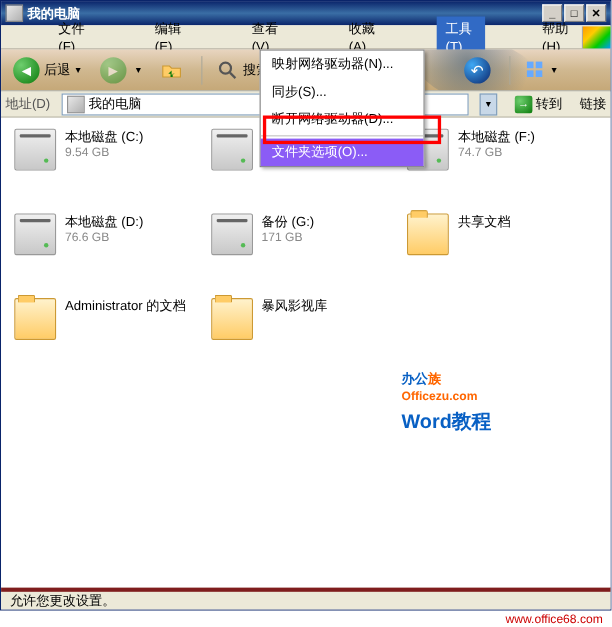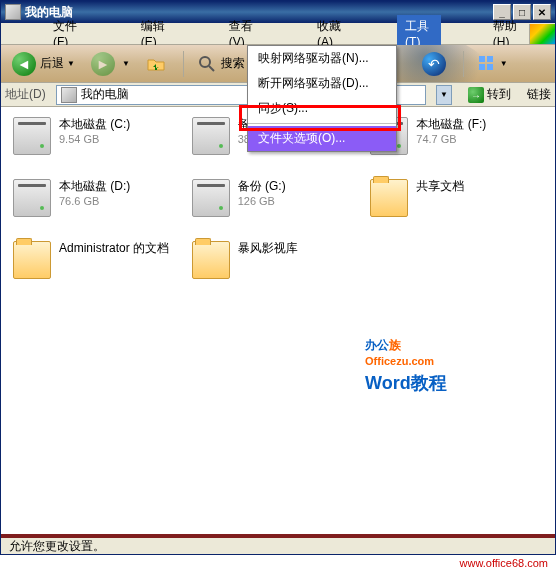--- a/index.html
+++ b/index.html
@@ -8,42 +8,42 @@
 .titlebar { background: linear-gradient(#0a246a, #3a6ea5, #0a246a); color: #fff; height: 22px; display: flex; align-items: center; padding: 0 4px; }
 .titlebar-icon { width: 16px; height: 16px; background: linear-gradient(135deg,#e8e8e8,#b0b0b0); border: 1px solid #888; margin-right: 4px; }
 .titlebar-title { font-weight: bold; flex: 1; }
 .titlebar-btns { display: flex; gap: 2px; }
 .titlebar-btn { width: 18px; height: 16px; background: #d4d0c8; border: 1px solid #fff; border-right-color: #808080; border-bottom-color: #808080; display: flex; align-items: center; justify-content: center; font-size: 10px; font-weight: bold; color: #000; cursor: pointer; }
 .menubar { background: #ece9d8; height: 22px; display: flex; align-items: center; border-bottom: 1px solid #aca899; position: relative; }
 .menu-item { padding: 3px 8px; cursor: pointer; margin-left: 44px; }
 .menu-item.active { background: #316ac5; color: #fff; }
 .menubar-spacer { flex: 1; }
 .menubar-logo { width: 36px; height: 20px; background: linear-gradient(135deg,#ff9900,#ffcc00,#00cc00,#0099ff); border-left: 1px solid #aca899; }
-.dropdown { position: absolute; left: 246px; top: 22px; background: #fff; border: 1px solid #808080; box-shadow: 2px 2px 3px rgba(0,0,0,0.3); width: 150px; z-index: 10; }
+.dropdown { position: absolute; left: 235px; top: 22px; background: #fff; border: 1px solid #808080; box-shadow: 2px 2px 3px rgba(0,0,0,0.3); width: 150px; z-index: 10; }
 .dropdown-item { padding: 4px 10px; cursor: pointer; white-space: nowrap; }
 .dropdown-sep { border-top: 1px solid #c0c0c0; margin: 2px 0; }
 .dropdown-item.highlighted { background: #8b5cf6; color: #fff; }
 .red-box { position: absolute; left: 239px; top: 105px; width: 162px; height: 26px; border: 3px solid red; z-index: 20; pointer-events: none; }
 .toolbar { background: linear-gradient(#e8d5c0, #d0b890, #c5a878); height: 38px; display: flex; align-items: center; padding: 0 4px; border-bottom: 1px solid #aca899; gap: 2px; position: relative; overflow: hidden; }
 .toolbar-bg-swirl { position: absolute; right: 60px; top: -10px; width: 120px; height: 60px; background: radial-gradient(circle at 40% 40%, rgba(60,90,120,0.6), transparent 70%); border-radius: 50%; transform: rotate(15deg); }
 .tb-btn { height: 30px; display: flex; align-items: center; padding: 0 6px; cursor: pointer; border: 1px solid transparent; border-radius: 3px; position: relative; z-index: 1; }
 .tb-circle { width: 24px; height: 24px; border-radius: 50%; display: flex; align-items: center; justify-content: center; color: #fff; font-size: 14px; margin-right: 4px; }
 .tb-circle.green { background: radial-gradient(circle at 30% 30%, #6ece6e, #0a7a0a); }
 .tb-circle.blue { background: radial-gradient(circle at 30% 30%, #3fa9f5, #0a246a); }
 .tb-dropdown-arrow { color: #000; font-size: 8px; margin-left: 3px; }
 .tb-sep { width: 1px; height: 26px; background: #aca899; margin: 0 4px; position: relative; z-index: 1; }
 .tb-icon-search { width: 20px; height: 20px; margin-right: 4px; }
 .addressbar { background: #ece9d8; height: 24px; display: flex; align-items: center; padding: 0 4px; border-bottom: 1px solid #aca899; gap: 10px; }
 .addr-label { color: #555; }
 .addr-input { flex: 1; height: 20px; background: #fff; border: 1px solid #7f9db9; display: flex; align-items: center; padding: 0 4px; gap: 4px; }
 .addr-icon { width: 16px; height: 16px; background: linear-gradient(135deg,#e8e8e8,#b0b0b0); border: 1px solid #888; }
 .addr-dd { width: 16px; height: 20px; background: #c8d8e8; border: 1px solid #7f9db9; display: flex; align-items: center; justify-content: center; font-size: 8px; cursor: pointer; }
 .addr-go { height: 20px; padding: 0 6px; display: flex; align-items: center; gap: 3px; cursor: pointer; }
 .addr-go-icon { width: 16px; height: 16px; background: radial-gradient(circle at 30% 30%, #6ece6e, #0a7a0a); border-radius: 2px; display: flex; align-items: center; justify-content: center; color: #fff; font-size: 10px; }
-.content { flex: 1; background: #fff; padding: 10px 12px; display: grid; grid-template-columns: repeat(3, 1fr); grid-auto-rows: 60px; gap: 2px 6px; align-content: start; position: relative; overflow: hidden; }
+.content { flex: 1; background: #fff; padding: 10px 12px; display: grid; grid-template-columns: repeat(3, 1fr); grid-auto-rows: 60px; gap: 17px 6px; align-content: start; position: relative; overflow: hidden; }
 .item { display: flex; align-items: flex-start; gap: 8px; }
 .item-icon { width: 38px; height: 38px; flex-shrink: 0; }
 .drive-icon { background: linear-gradient(#f0f0f0,#c8c8c8); border: 1px solid #999; border-radius: 2px; position: relative; }
 .drive-icon::before { content: ""; position: absolute; top: 4px; left: 4px; right: 4px; height: 3px; background: #666; border-radius: 1px; }
 .drive-icon::after { content: ""; position: absolute; bottom: 6px; right: 6px; width: 4px; height: 4px; background: #5b5; border-radius: 50%; }
 .folder-icon { background: linear-gradient(#fff2cc,#ffcc66); border: 1px solid #cc9933; border-radius: 2px; position: relative; }
 .folder-icon::before { content: ""; position: absolute; top: -4px; left: 2px; width: 14px; height: 6px; background: #ffcc66; border: 1px solid #cc9933; border-bottom: none; border-radius: 2px 2px 0 0; }
 .item-text { display: flex; flex-direction: column; gap: 2px; }
 .item-name { color: #000; line-height: 1.2; word-break: break-all; }
 .item-sub { color: #888; font-size: 11px; }
@@ -75,22 +75,22 @@
     <div class="menu-item">编辑(E)</div>
     <div class="menu-item">查看(V)</div>
     <div class="menu-item">收藏(A)</div>
     <div class="menu-item active">工具(T)</div>
     <div class="menu-item">帮助(H)</div>
     <div class="menubar-spacer"></div>
     <div class="menubar-logo"></div>
 
     <div class="dropdown">
       <div class="dropdown-item">映射网络驱动器(N)...</div>
+      <div class="dropdown-item">同步(S)...</div>
       <div class="dropdown-item">断开网络驱动器(D)...</div>
-      <div class="dropdown-item">同步(S)...</div>
       <div class="dropdown-sep"></div>
       <div class="dropdown-item highlighted">文件夹选项(O)...</div>
     </div>
   </div>
 
   <div class="toolbar">
     <div class="toolbar-bg-swirl"></div>
     <div class="tb-btn">
       <div class="tb-circle green">◄</div>
       <span>后退</span>
@@ -170,21 +170,21 @@
         <div class="item-icon drive-icon"></div>
         <div class="item-text">
           <div class="item-name">本地磁盘 (D:)</div>
           <div class="item-sub">76.6 GB</div>
         </div>
       </div>
       <div class="item">
         <div class="item-icon drive-icon"></div>
         <div class="item-text">
           <div class="item-name">备份 (G:)</div>
-          <div class="item-sub">126 GB</div>
+          <div class="item-sub">171 GB</div>
         </div>
       </div>
       <div class="item">
         <div class="item-icon folder-icon"></div>
         <div class="item-text">
           <div class="item-name">共享文档</div>
         </div>
       </div>
       <div class="item">
         <div class="item-icon folder-icon"></div>

